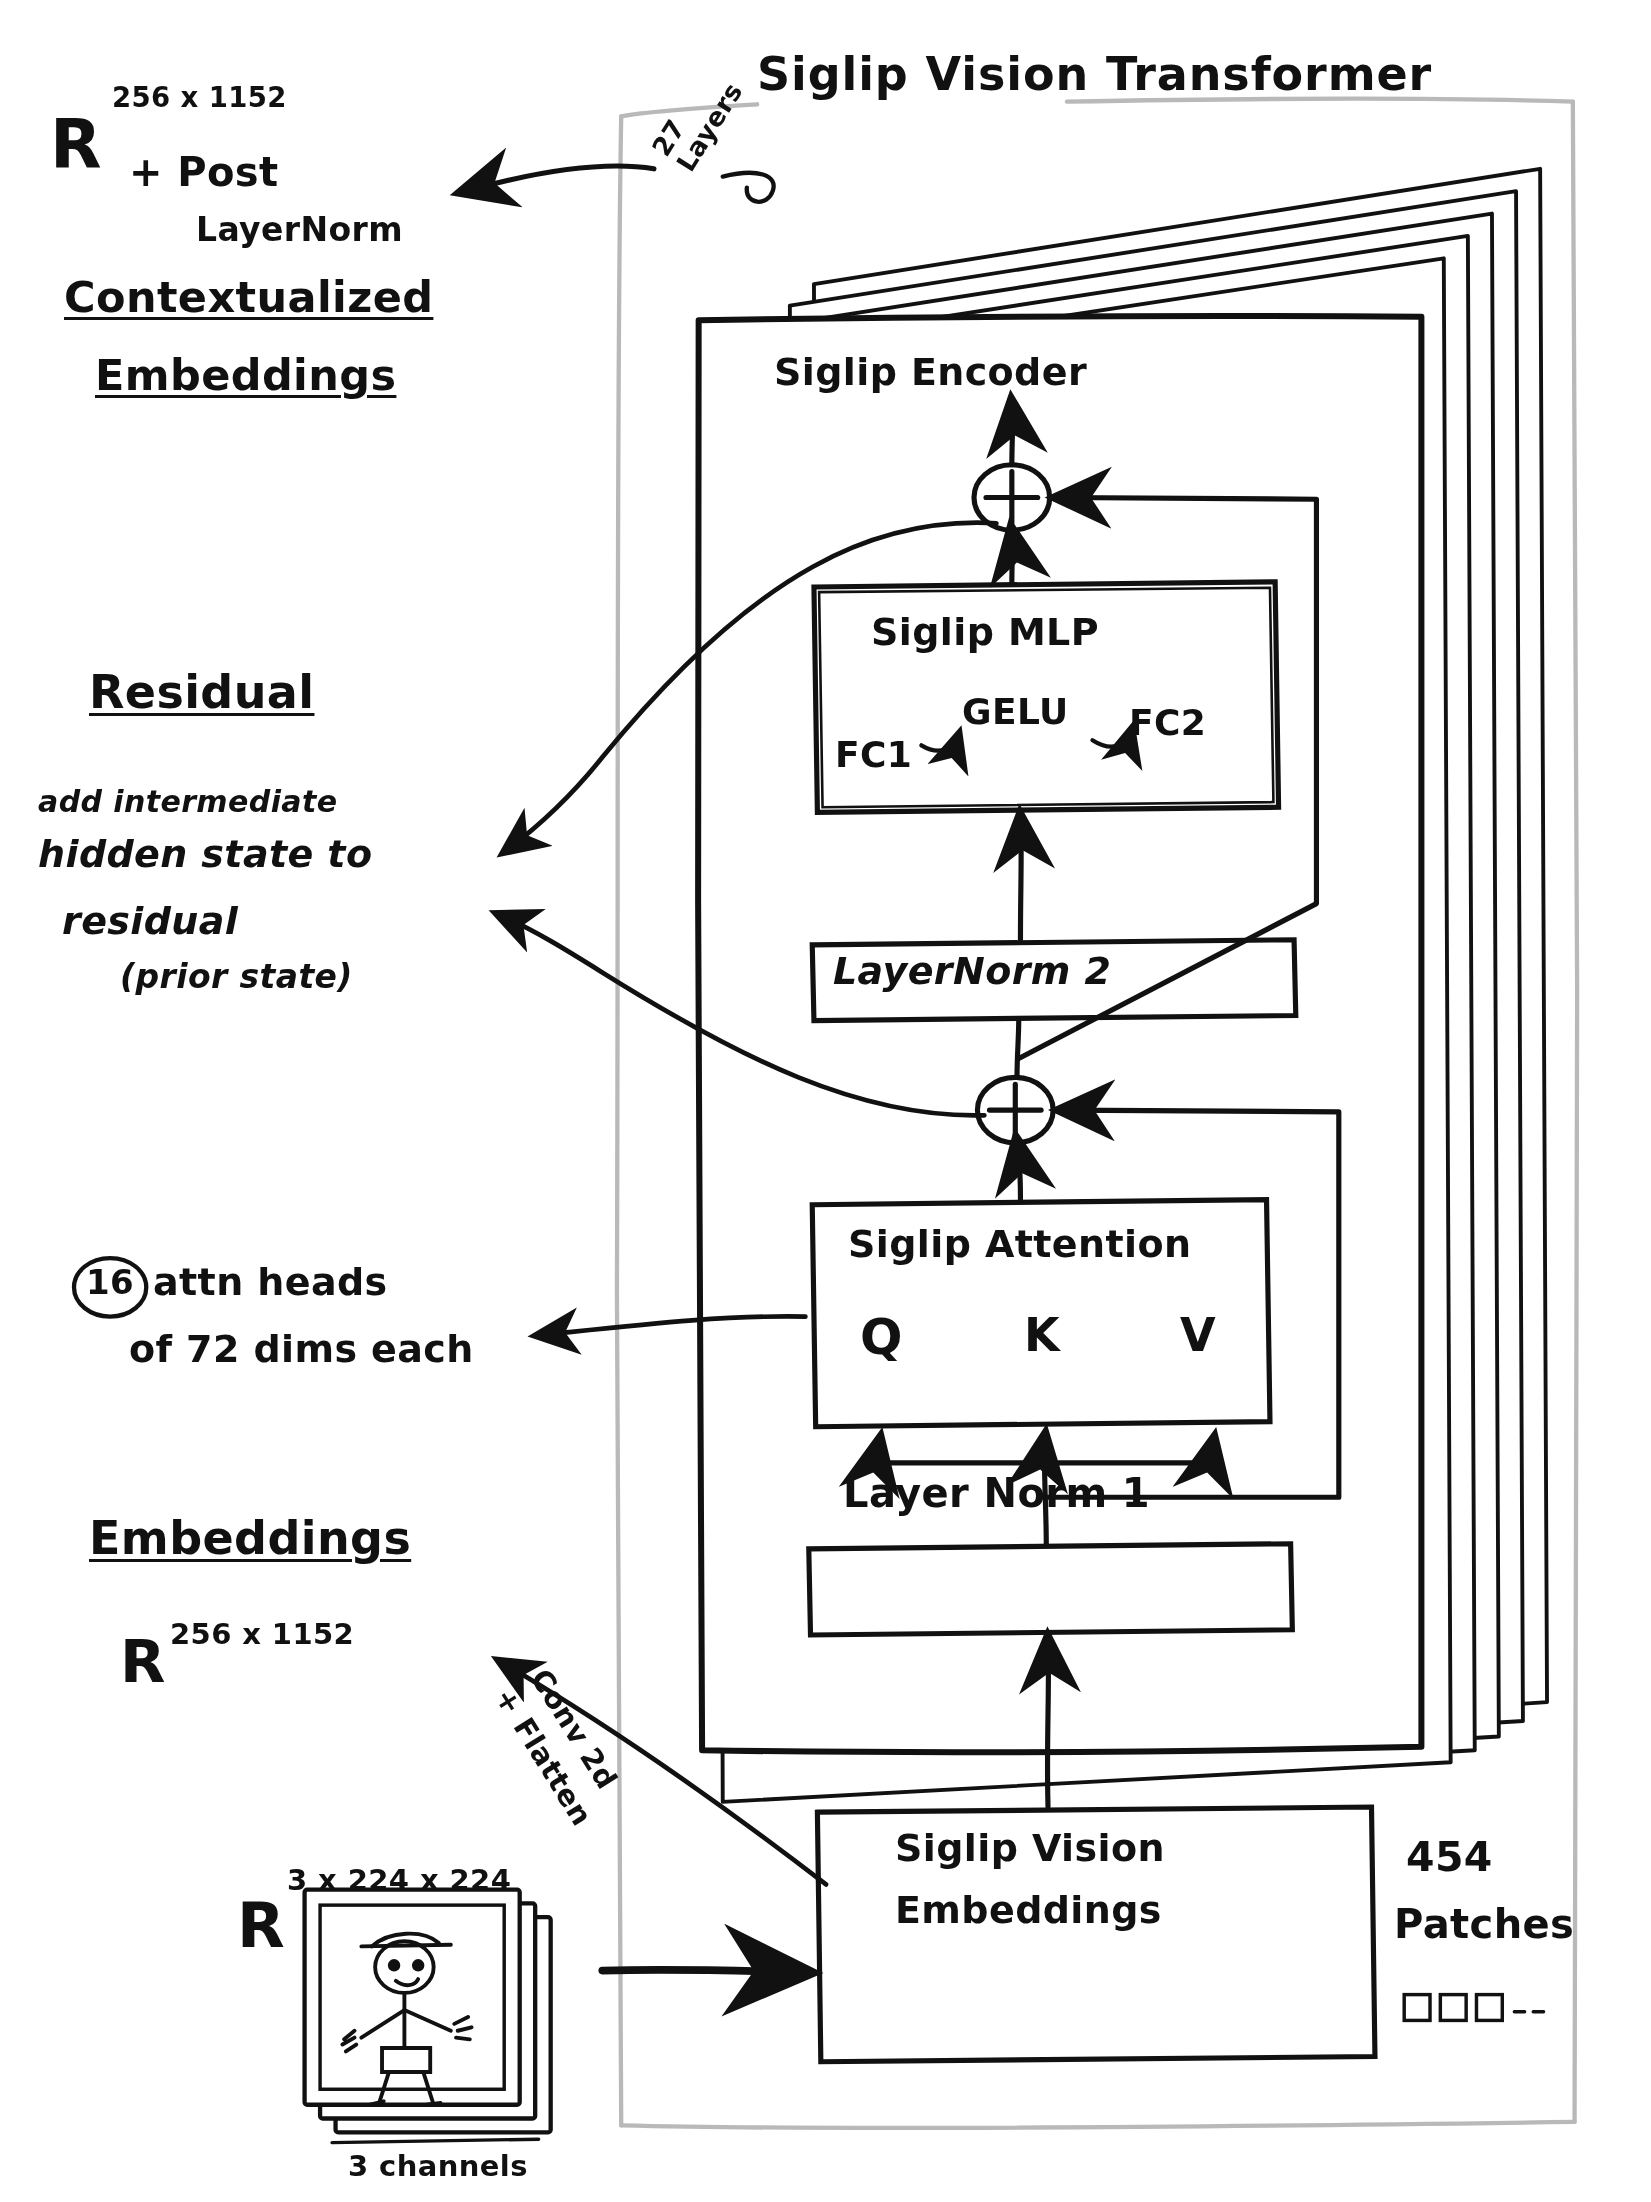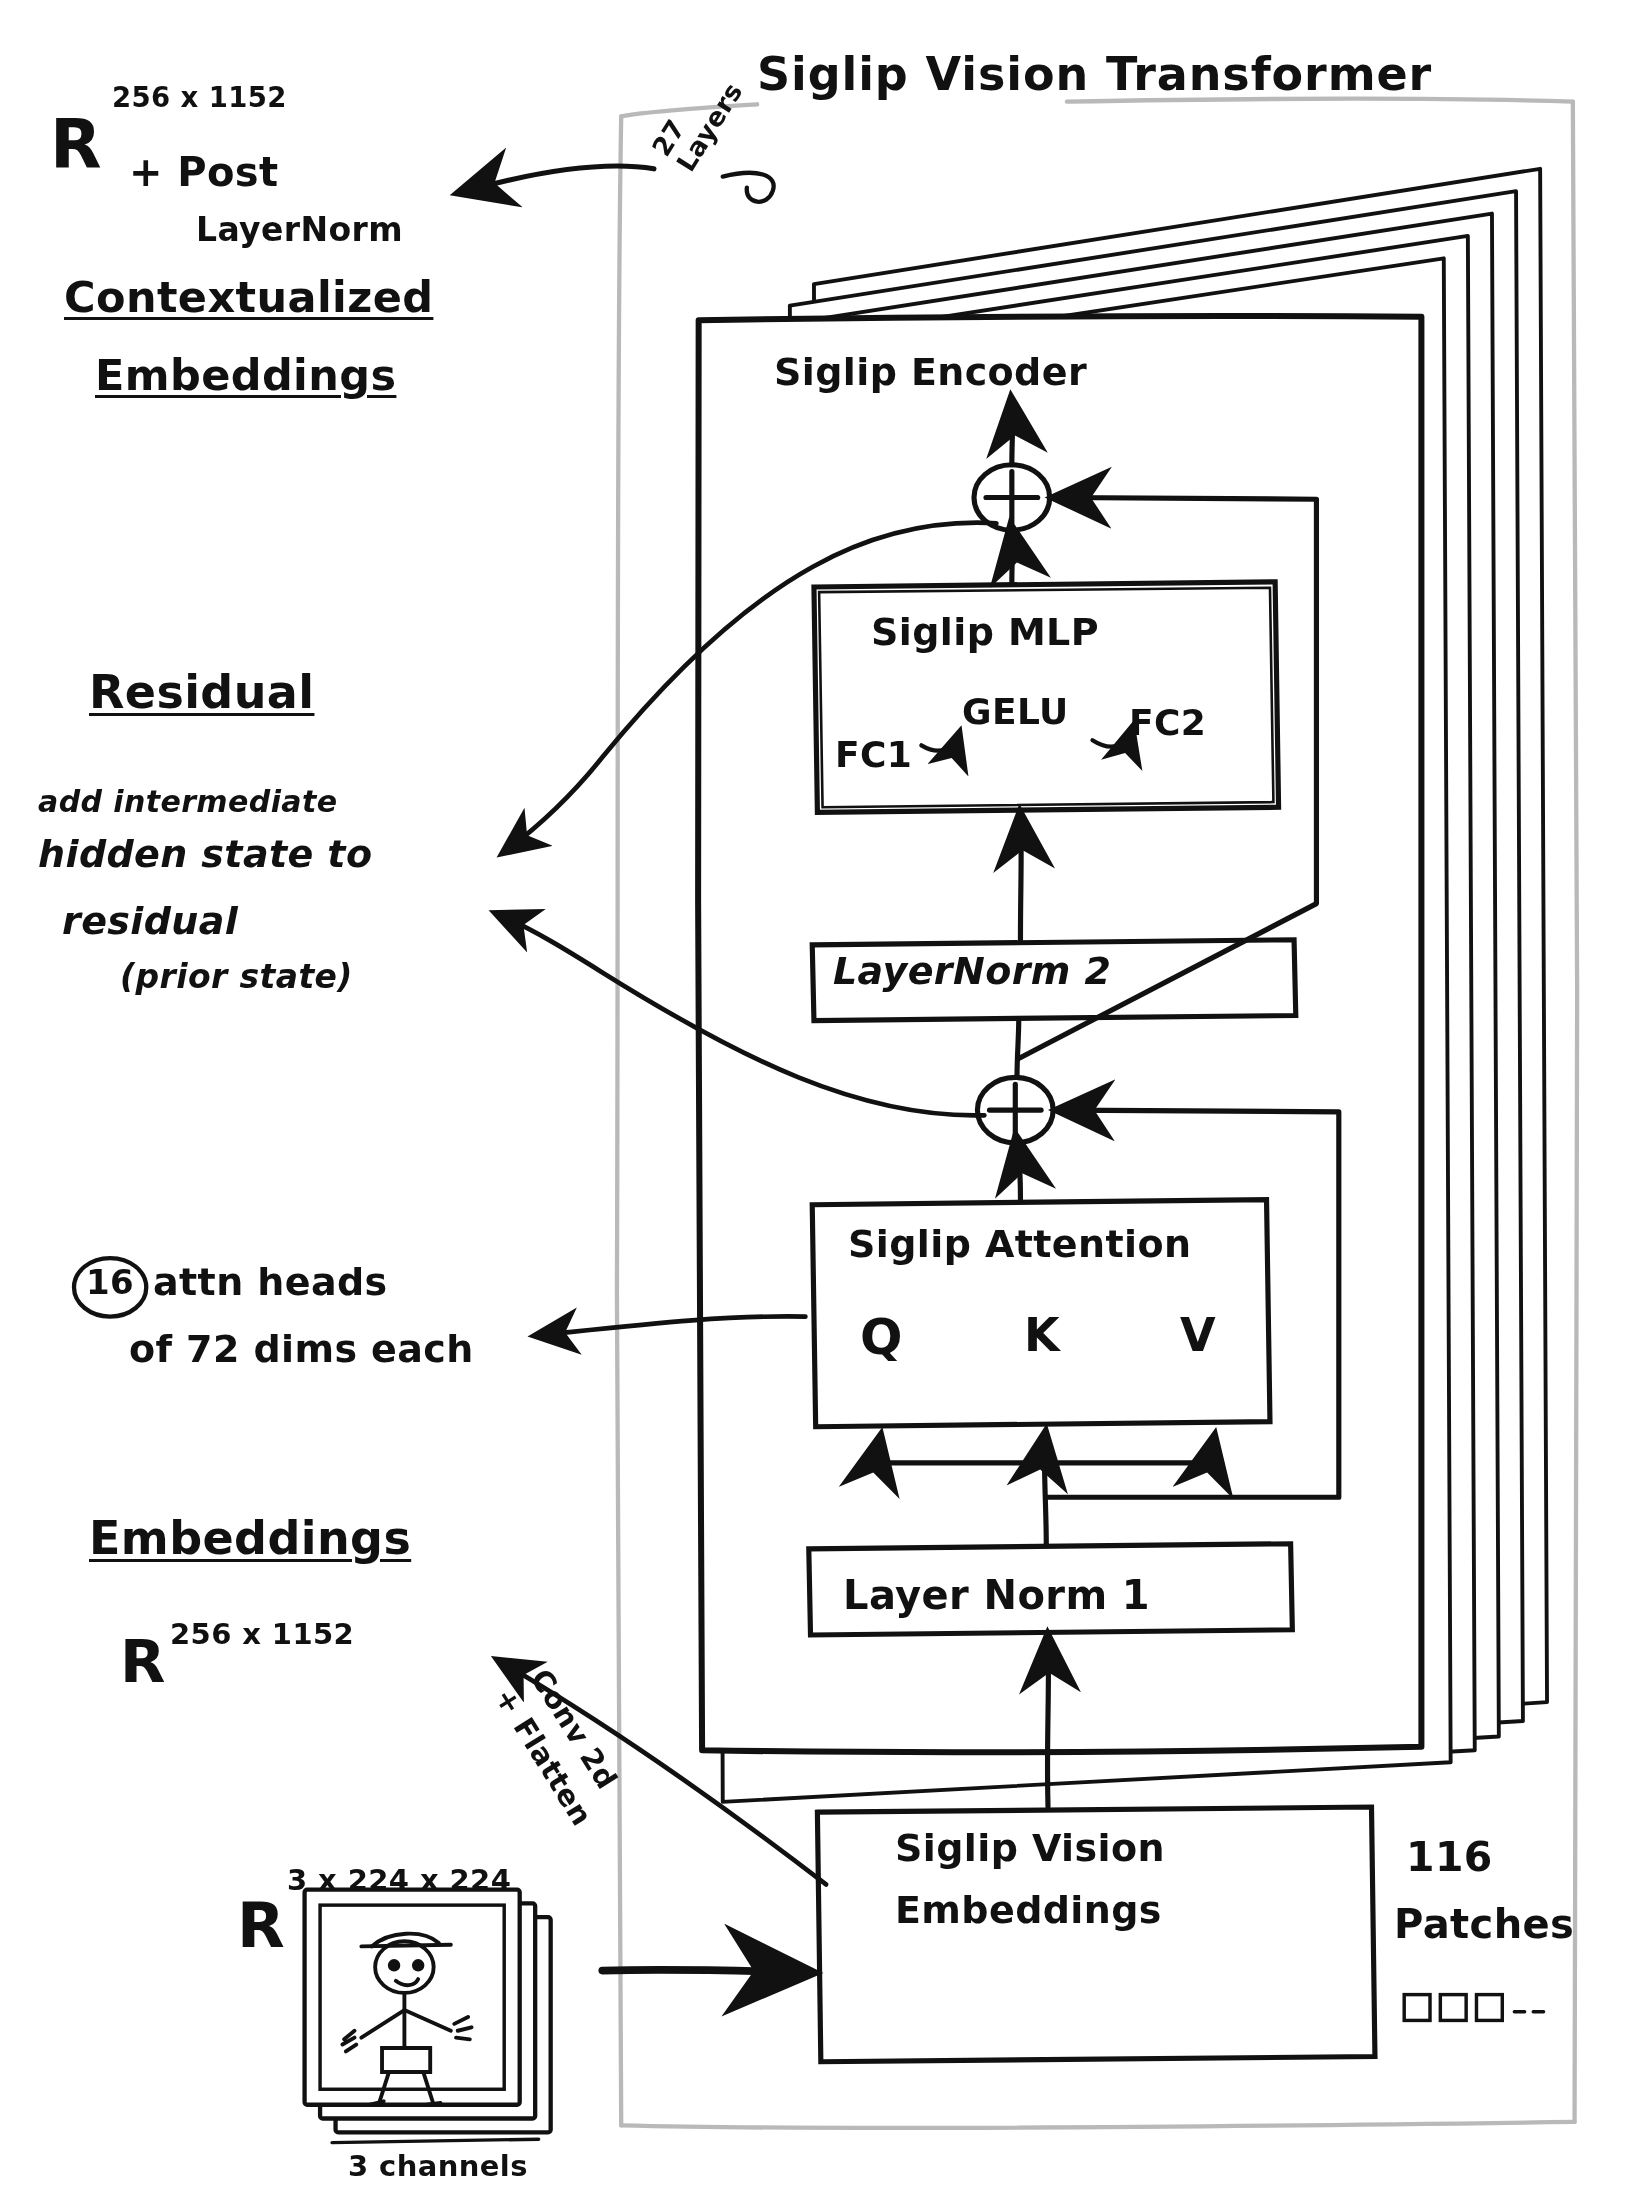--- a/index.html
+++ b/index.html
@@ -219,21 +219,21 @@
     </g>
   </svg>
 
   <div class="lbl hand ital" style="left:833px; top:952px; font-size:38px;">LayerNorm 2</div>
 
   <div class="lbl hand" style="left:848px; top:1225px; font-size:38px;">Siglip Attention</div>
   <div class="lbl hand" style="left:860px; top:1311px; font-size:50px;">Q</div>
   <div class="lbl hand" style="left:1024px; top:1311px; font-size:46px;">K</div>
   <div class="lbl hand" style="left:1180px; top:1311px; font-size:46px;">V</div>
 
-  <div class="lbl hand" style="left:843px; top:1574px; font-size:40px;">Layer Norm 1</div>
+  <div class="lbl hand" style="left:843px; top:1472px; font-size:40px;">Layer Norm 1</div>
 
   <div class="lbl hand" style="left:895px; top:1829px; font-size:38px;">Siglip Vision</div>
   <div class="lbl hand" style="left:895px; top:1891px; font-size:38px;">Embeddings</div>
 
   <div class="lbl hand" style="left:50px; top:110px; font-size:67px;">R</div>
   <div class="lbl hand" style="left:112px; top:83px; font-size:27.5px;">256 x 1152</div>
   <div class="lbl hand" style="left:129px; top:151px; font-size:40px;">+ Post</div>
   <div class="lbl hand" style="left:196px; top:213px; font-size:33px;">LayerNorm</div>
   <div class="lbl hand u" style="left:64px; top:275px; font-size:43px;">Contextualized</div>
   <div class="lbl hand u" style="left:95px; top:353px; font-size:43px;">Embeddings</div>
@@ -248,21 +248,21 @@
   <div class="lbl hand" style="left:153px; top:1263px; font-size:38px;">attn heads</div>
   <div class="lbl hand" style="left:83px; top:1330px; font-size:38px;margin-left:46px;">of 72 dims each</div>
 
   <div class="lbl hand u" style="left:89px; top:1514px; font-size:46px;">Embeddings</div>
   <div class="lbl hand" style="left:120px; top:1631px; font-size:59px;">R</div>
   <div class="lbl hand" style="left:170px; top:1619px; font-size:29px;">256 x 1152</div>
 
   <div class="lbl hand" style="left:551px; top:1664px; font-size:29px; transform:rotate(58deg); transform-origin:left top;">Conv 2d</div>
   <div class="lbl hand" style="left:515px; top:1683px; font-size:29px; transform:rotate(58deg); transform-origin:left top;">+ Flatten</div>
 
-  <div class="lbl hand" style="left:1406px; top:1836px; font-size:41px;">116</div>
+  <div class="lbl hand" style="left:1406px; top:1836px; font-size:41px;">454</div>
   <div class="lbl hand" style="left:1394px; top:1903px; font-size:40px;">Patches</div>
 
   <div class="lbl hand" style="left:237px; top:1893px; font-size:62px;">R</div>
   <div class="lbl hand" style="left:287px; top:1865px; font-size:29px;">3 x 224 x 224</div>
   <div class="lbl hand" style="left:348px; top:2151px; font-size:29px;">3 channels</div>
 
 </div>
 
 
 </body></html>

